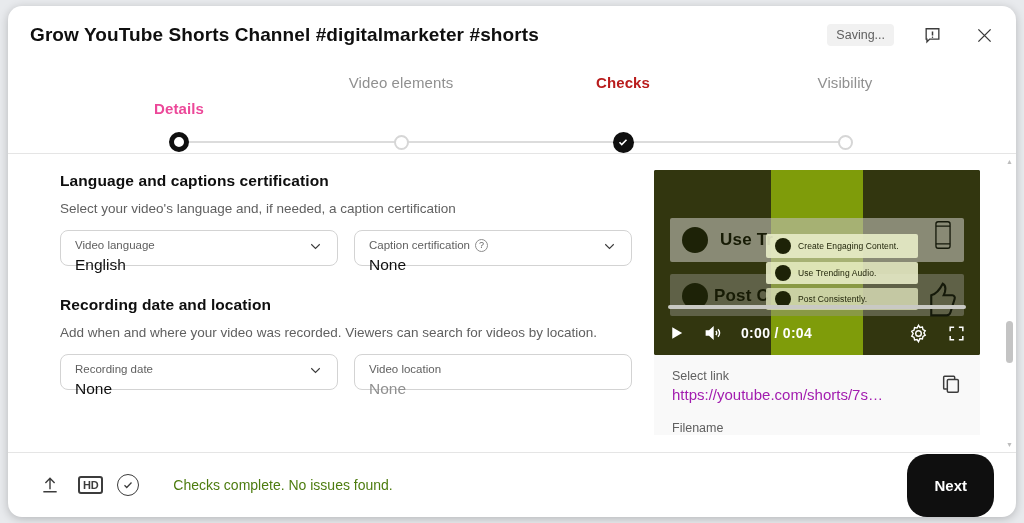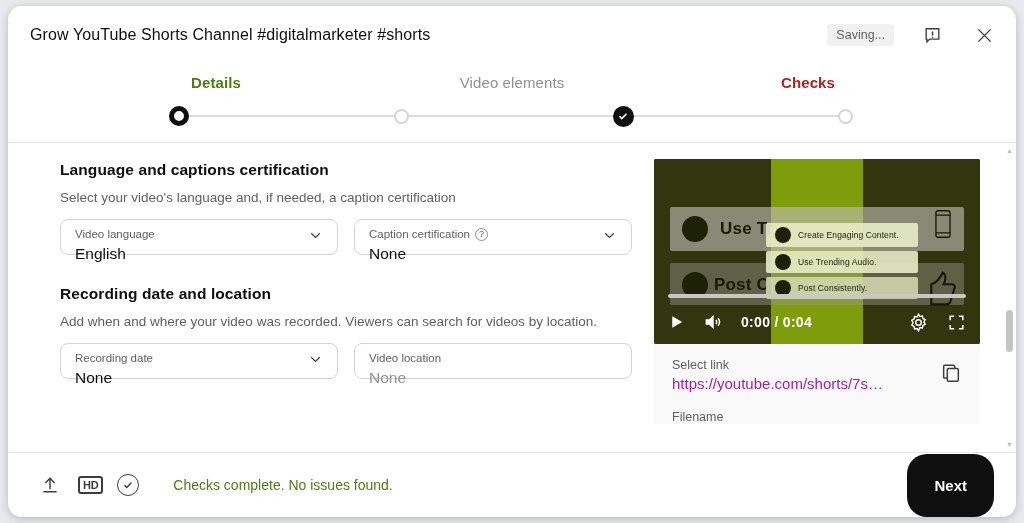--- a/index.html
+++ b/index.html
@@ -19,21 +19,21 @@
     display: flex; flex-direction: column;
   }
 
   
   .header {
     height: 58px; flex: 0 0 58px;
     display: flex; align-items: center;
     padding: 0 18px 0 22px;
   }
   .dlg-title {
-    font-size: 16px; color: #0f0f0f; font-weight: 400;
+    font-size: 19px; color: #0f0f0f; font-weight: 700;
     letter-spacing: .1px; white-space: nowrap;
   }
   .header-right { margin-left: auto; display: flex; align-items: center; gap: 24px; }
   .saving-chip {
     background: #f1f1f1; color: #606060;
     font-size: 12.5px; padding: 4px 9px; border-radius: 4px;
     white-space: nowrap;
   }
   .icon-btn {
     width: 28px; height: 28px;
@@ -48,21 +48,21 @@
     padding: 10px 0 0 0;
   }
   .step-labels {
     display: flex; padding: 0 60px;
   }
   .step-label {
     flex: 1; text-align: center;
     font-size: 15px; color: #909090;
     letter-spacing: .1px;
   }
-  .step-label.active { color: #4d7c0f; font-weight: 700; }
+  .step-label.active { color: #ec4899; font-weight: 700; margin-top: 26px; }
   .step-label.done { color: #b91c1c; font-weight: 700; }
   .step-track {
     position: relative;
     margin: 14px 60px 0 60px;
     height: 22px;
   }
   .step-line {
     position: absolute; left: 12%; right: 12%;
     top: 10px; height: 2px; background: #dcdcdc;
   }
@@ -255,20 +255,21 @@
         </svg>
       </div>
     </div>
   </div>
 
   <div class="stepper">
     <div class="step-labels">
       <div class="step-label active">Details</div>
       <div class="step-label">Video elements</div>
       <div class="step-label done">Checks</div>
+      <div class="step-label">Visibility</div>
     </div>
     <div class="step-track">
       <div class="step-line"></div>
       <div class="step-dots">
         <div class="step-dot-wrap">
             <div class="dot-ring"></div>
           </div>
         <div class="step-dot-wrap">
             <div class="dot-empty"></div>
           </div>

